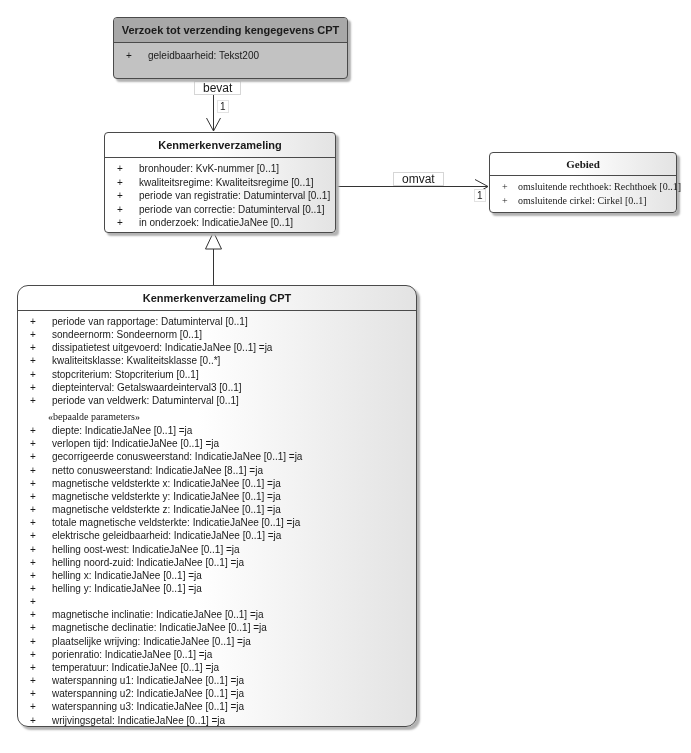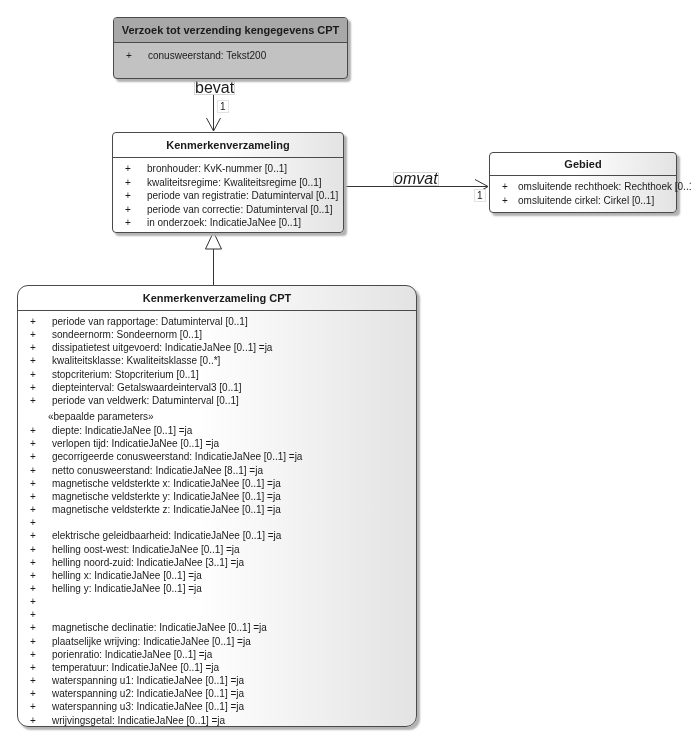--- a/index.html
+++ b/index.html
@@ -18,23 +18,23 @@
     height:24px;display:flex;align-items:center;justify-content:center;
     border-bottom:1px solid #4a4a4a;border-radius:3px 3px 0 0;
     white-space:nowrap;overflow:hidden;
   }
   .uml-class.gray{background:#c2c2c2;}
   .uml-class.gray .title{background:#a8a8a8;}
   .attrs{padding:4px 4px 0 12px;font-size:10px;}
   .attr-row{display:flex;line-height:13.5px;white-space:nowrap;}
   .attr-row .vis{flex:0 0 22px;}
   .cpt-attrs .attr-row{line-height:13.15px;}
-  .stereo{line-height:13px;margin:3px 0 1px 18px;white-space:nowrap;}
+  .stereo{line-height:13px;margin:3px 0 1px 18px;white-space:nowrap;font-family:Liberation Serif, serif;}
   .edge-label{
-    position:absolute;font-size:16px;line-height:12px;padding:0 0;
+    position:absolute;font-size:12px;line-height:12px;padding:0 8px;
     background:#ffffff;border:1px solid #d6d6d6;white-space:nowrap;
   }
   .mult{
     position:absolute;font-size:10px;line-height:11px;padding:0 2px;
     background:#ffffff;border:1px solid #e2e2e2;
   }
 </style>
 </head>
 <body>
 
@@ -50,35 +50,35 @@
       <path d="M488 186.5 L475 179.5 M488 186.5 L476 193.5"></path>
     </g>
     <g stroke="#333333" stroke-width="1">
       <line x1="213.5" y1="285" x2="213.5" y2="249" fill="none"></line>
       <polygon points="213.5,232 205.5,249 221.5,249" fill="#ffffff"></polygon>
     </g>
   </svg>
 
   <div class="edge-label" style="left:194px;top:81px;">bevat</div>
   <div class="mult" style="left:217px;top:100px;">1</div>
-  <div class="edge-label" style="left:393px;top:172px;font-style:italic;">omvat</div>
+  <div class="edge-label" style="left:393px;top:172px;">omvat</div>
   <div class="mult" style="left:474px;top:189px;">1</div>
 
   <div class="uml-class gray" style="left:113px;top:17px;width:233px;height:60px;">
     <div class="title">Verzoek tot verzending kengegevens CPT</div>
     <div class="attrs" style="padding-top:6px;">
 
         <div class="attr-row">
           <span class="vis">+</span>
-          <span>conusweerstand: Tekst200</span>
+          <span>geleidbaarheid: Tekst200</span>
         </div>
       </div>
   </div>
 
-  <div class="uml-class" style="left:112px;top:132px;width:230px;height:99px;">
+  <div class="uml-class" style="left:104px;top:132px;width:230px;height:99px;">
     <div class="title">Kenmerkenverzameling</div>
     <div class="attrs">
 
         <div class="attr-row">
           <span class="vis">+</span>
           <span>bronhouder: KvK-nummer [0..1]</span>
         </div>
 
         <div class="attr-row">
           <span class="vis">+</span>
@@ -95,21 +95,21 @@
           <span>periode van correctie: Datuminterval [0..1]</span>
         </div>
 
         <div class="attr-row">
           <span class="vis">+</span>
           <span>in onderzoek: IndicatieJaNee [0..1]</span>
         </div>
       </div>
   </div>
 
-  <div class="uml-class" style="left:489px;top:152px;width:186px;height:59px;">
+  <div class="uml-class" style="left:489px;top:152px;width:186px;height:59px;font-family:Liberation Serif, serif;">
     <div class="title" style="height:22px;">Gebied</div>
     <div class="attrs">
 
         <div class="attr-row">
           <span class="vis" style="flex-basis:16px;">+</span>
           <span>omsluitende rechthoek: Rechthoek [0..1]</span>
         </div>
 
         <div class="attr-row">
           <span class="vis" style="flex-basis:16px;">+</span>
@@ -191,53 +191,55 @@
             <span>magnetische veldsterkte y: IndicatieJaNee [0..1] =ja</span>
           </div>
 
           <div class="attr-row">
             <span class="vis">+</span>
             <span>magnetische veldsterkte z: IndicatieJaNee [0..1] =ja</span>
           </div>
 
           <div class="attr-row">
             <span class="vis">+</span>
+            <span>totale magnetische veldsterkte: IndicatieJaNee [0..1] =ja</span>
           </div>
 
           <div class="attr-row">
             <span class="vis">+</span>
             <span>elektrische geleidbaarheid: IndicatieJaNee [0..1] =ja</span>
           </div>
 
           <div class="attr-row">
             <span class="vis">+</span>
             <span>helling oost-west: IndicatieJaNee [0..1] =ja</span>
           </div>
 
           <div class="attr-row">
             <span class="vis">+</span>
-            <span>helling noord-zuid: IndicatieJaNee [3..1] =ja</span>
+            <span>helling noord-zuid: IndicatieJaNee [0..1] =ja</span>
           </div>
 
           <div class="attr-row">
             <span class="vis">+</span>
             <span>helling x: IndicatieJaNee [0..1] =ja</span>
           </div>
 
           <div class="attr-row">
             <span class="vis">+</span>
             <span>helling y: IndicatieJaNee [0..1] =ja</span>
           </div>
 
           <div class="attr-row">
             <span class="vis">+</span>
           </div>
 
           <div class="attr-row">
             <span class="vis">+</span>
+            <span>magnetische inclinatie: IndicatieJaNee [0..1] =ja</span>
           </div>
 
           <div class="attr-row">
             <span class="vis">+</span>
             <span>magnetische declinatie: IndicatieJaNee [0..1] =ja</span>
           </div>
 
           <div class="attr-row">
             <span class="vis">+</span>
             <span>plaatselijke wrijving: IndicatieJaNee [0..1] =ja</span>

